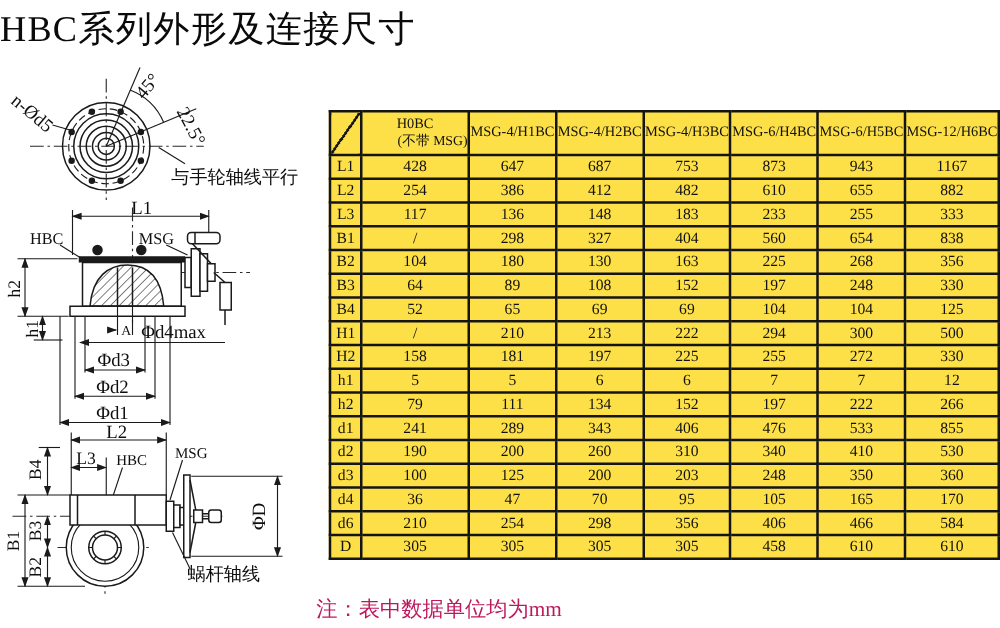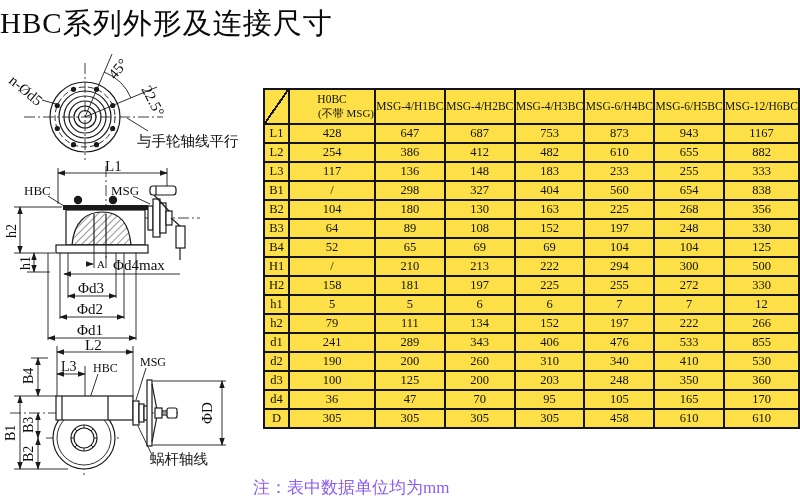--- a/index.html
+++ b/index.html
@@ -1,20 +1,20 @@
 <!DOCTYPE html>
 <html><head>
 <meta charset="utf-8">
 <style>
   html,body{margin:0;padding:0;background:#fff;}
   .page{position:relative;width:800px;height:502px;background:#fff;overflow:hidden;
         font-family:"Liberation Serif","DejaVu Serif",serif;color:#111;}
   .title{position:absolute;left:0;top:4px;width:100%;
          font-size:29px;font-weight:400;letter-spacing:1px;color:#0a0a0a;}
-  .note{position:absolute;left:253px;top:476px;font-size:17px;color:#8b5cf6;}
+  .note{position:absolute;left:253px;top:476px;font-size:17px;color:#be185d;}
   
   table.dim{position:absolute;left:263px;top:88px;border-collapse:collapse;
             table-layout:fixed;background:#fde047;}
   table.dim th,table.dim td{border:2px solid #141414;text-align:center;vertical-align:middle;
             padding:0;font-weight:400;overflow:hidden;white-space:nowrap;}
   table.dim th{height:33px;font-size:11.5px;line-height:1.2;}
   table.dim td{height:17px;font-size:12.5px;}
   td.corner{background:
     linear-gradient(to bottom right,transparent calc(50% - 1px),#141414 calc(50% - 1px),#141414 calc(50% + 1px),transparent calc(50% + 1px));}
   .sub{display:block;font-size:11px;margin-left:28px;}
@@ -429,20 +429,30 @@
           <td>d4</td>
           <td>36</td>
           <td>47</td>
           <td>70</td>
           <td>95</td>
           <td>105</td>
           <td>165</td>
           <td>170</td>
         </tr>
         <tr>
+          <td>d6</td>
+          <td>210</td>
+          <td>254</td>
+          <td>298</td>
+          <td>356</td>
+          <td>406</td>
+          <td>466</td>
+          <td>584</td>
+        </tr>
+        <tr>
           <td>D</td>
           <td>305</td>
           <td>305</td>
           <td>305</td>
           <td>305</td>
           <td>458</td>
           <td>610</td>
           <td>610</td>
         </tr>
       </tbody>

